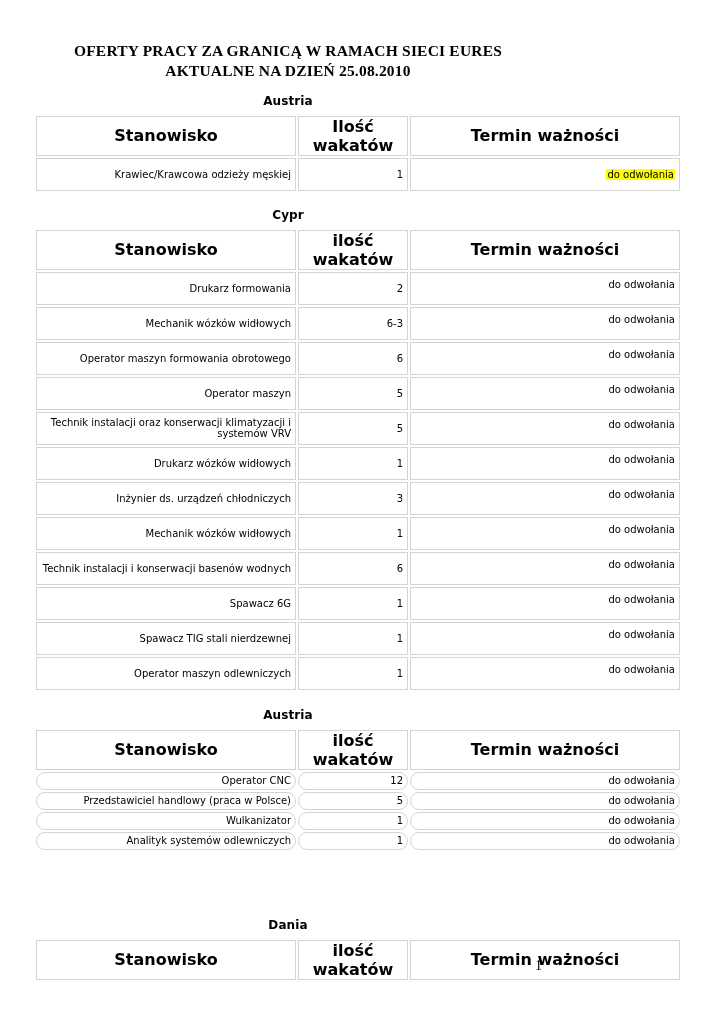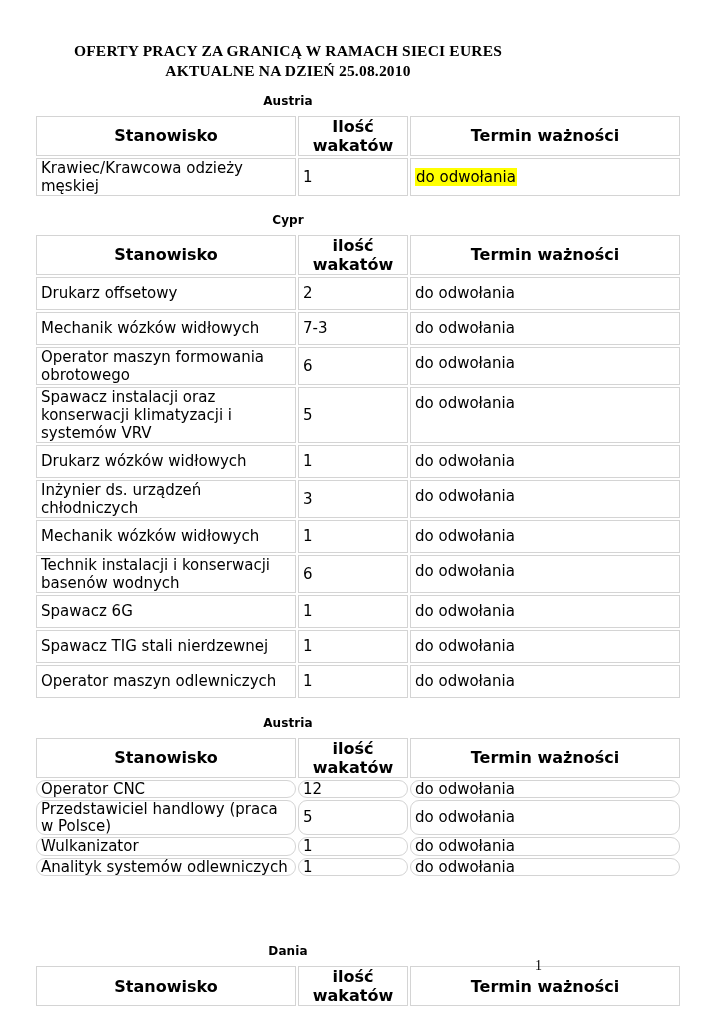--- a/index.html
+++ b/index.html
@@ -64,22 +64,22 @@
   .col-count { width: 110px; }
   .col-term  { width: 270px; }
 
   table.offer-table th {
     font-weight: bold;
     font-size: 16px;
     text-align: center;
     vertical-align: middle;
   }
   table.offer-table td {
-    font-size: 15px;
-    text-align: left;
+    font-size: 10px;
+    text-align: right;
   }
 
   
   .t-roomy th { height: 34px; }
   .t-roomy td { height: 33px; vertical-align: middle; }
   .t-roomy td.term { vertical-align: top; padding-top: 6px; }
 
   .t-tight th { height: 34px; }
   .t-tight td { height: 18px; vertical-align: middle; line-height: 1.1; border-radius: 9px; }
 
@@ -151,36 +151,41 @@
         <col class="col-count">
         <col class="col-term">
       </colgroup>
     <tbody>
       <tr>
         <th>Stanowisko</th>
         <th>ilość wakatów</th>
         <th>Termin ważności</th>
       </tr>
       <tr>
-        <td>Drukarz  offsetowy</td>
+        <td>Drukarz  formowania</td>
         <td>2</td>
         <td class="term">do odwołania</td>
       </tr>
       <tr>
         <td>Mechanik wózków widłowych</td>
-        <td>7-3</td>
+        <td>6-3</td>
         <td class="term">do odwołania</td>
       </tr>
       <tr>
         <td>Operator maszyn formowania obrotowego</td>
         <td>6</td>
         <td class="term">do odwołania</td>
       </tr>
       <tr>
-        <td>Spawacz instalacji oraz konserwacji klimatyzacji i systemów VRV</td>
+        <td>Operator maszyn</td>
+        <td>5</td>
+        <td class="term">do odwołania</td>
+      </tr>
+      <tr>
+        <td>Technik instalacji oraz konserwacji klimatyzacji i systemów VRV</td>
         <td>5</td>
         <td class="term">do odwołania</td>
       </tr>
       <tr>
         <td>Drukarz wózków widłowych</td>
         <td>1</td>
         <td class="term">do odwołania</td>
       </tr>
       <tr>
         <td>Inżynier ds. urządzeń chłodniczych</td>

